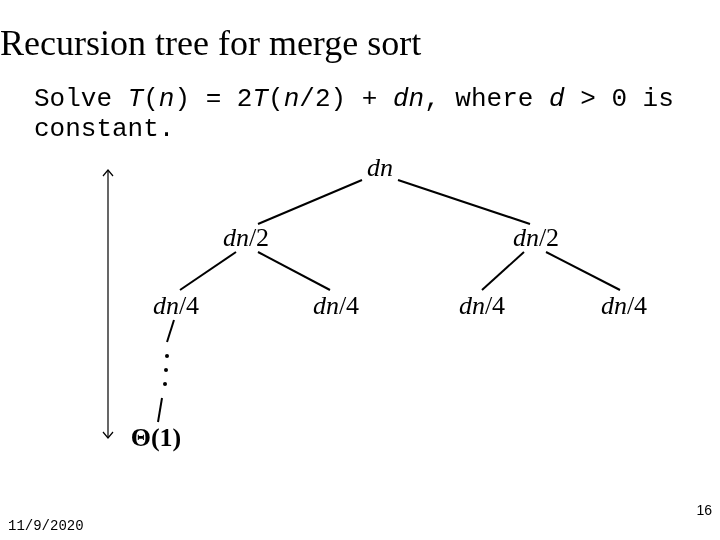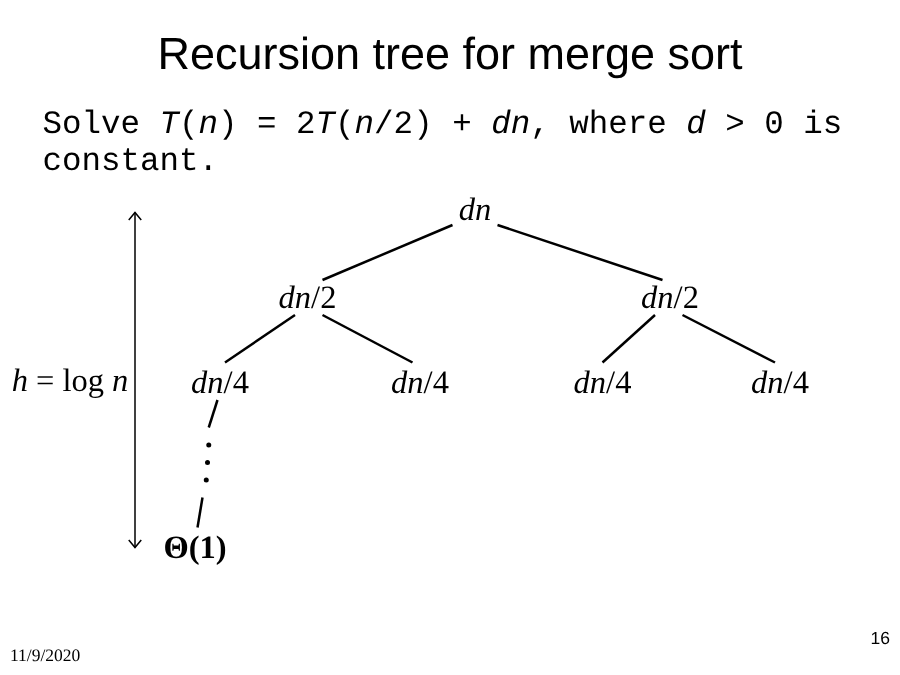--- a/index.html
+++ b/index.html
@@ -5,23 +5,23 @@
   * { margin: 0; padding: 0; box-sizing: border-box; }
   body {
     width: 720px;
     height: 540px;
     background: #fff;
     font-family: "Times New Roman", Times, serif;
     position: relative;
     overflow: hidden;
   }
   .title {
-    font-family: Liberation Sans, sans-serif;
+    font-family: Liberation Serif, serif;
     font-size: 36px;
-    text-align: center;
+    text-align: left;
     padding-top: 22px;
   }
   .subtitle {
     font-size: 26px;
     padding: 20px 0 0 34px;
     font-family: Liberation Mono, monospace;
   }
   .i { font-style: italic; }
   .tree-area {
     position: absolute;
@@ -40,21 +40,21 @@
     position: absolute;
     width: 4px;
     height: 4px;
     border-radius: 50%;
     background: #000;
   }
   .footer-date {
     position: absolute;
     left: 8px;
     bottom: 6px;
-    font-family: Liberation Serif, serif;
+    font-family: Liberation Mono, monospace;
     font-size: 14px;
   }
   .footer-page {
     position: absolute;
     right: 8px;
     bottom: 22px;
     font-family: Liberation Sans, sans-serif;
     font-size: 14px;
   }
   svg.lines {
@@ -86,23 +86,20 @@
     <line x1="236" y1="112" x2="180" y2="150" stroke="#000" stroke-width="2"></line>
     <line x1="258" y1="112" x2="330" y2="150" stroke="#000" stroke-width="2"></line>
 
     <line x1="524" y1="112" x2="482" y2="150" stroke="#000" stroke-width="2"></line>
     <line x1="546" y1="112" x2="620" y2="150" stroke="#000" stroke-width="2"></line>
 
     <line x1="174" y1="180" x2="167" y2="202" stroke="#000" stroke-width="2"></line>
     <line x1="162" y1="258" x2="158" y2="282" stroke="#000" stroke-width="2"></line>
   </svg>
 
-  <div class="node" style="left:56px; top:165px; font-size:26px;">
-    <span class="i">h</span><span> = log </span><span class="i">n</span>
-  </div>
 
   <div class="node" style="left:380px; top:28px;">
     <span class="i">dn</span>
   </div>
 
   <div class="node" style="left:246px; top:98px;">
     <span class="i">dn</span><span>/2</span>
   </div>
   <div class="node" style="left:536px; top:98px;">
     <span class="i">dn</span><span>/2</span>

